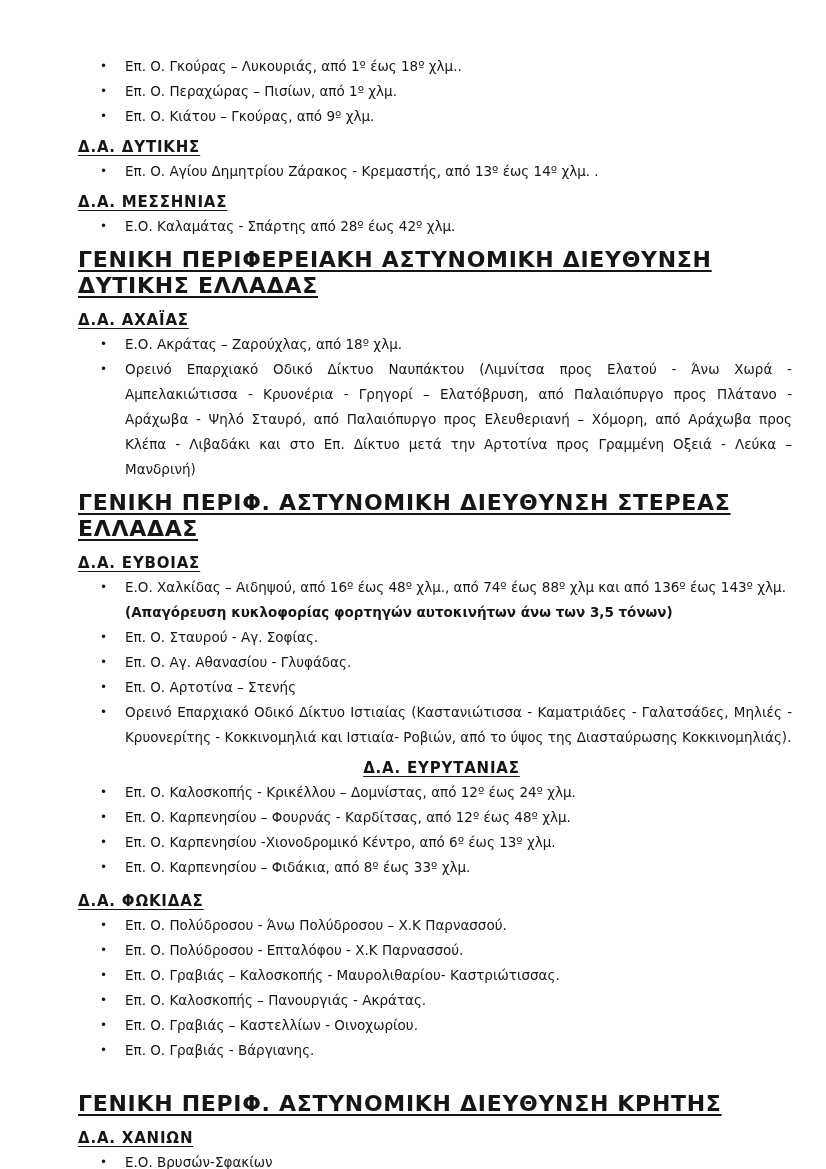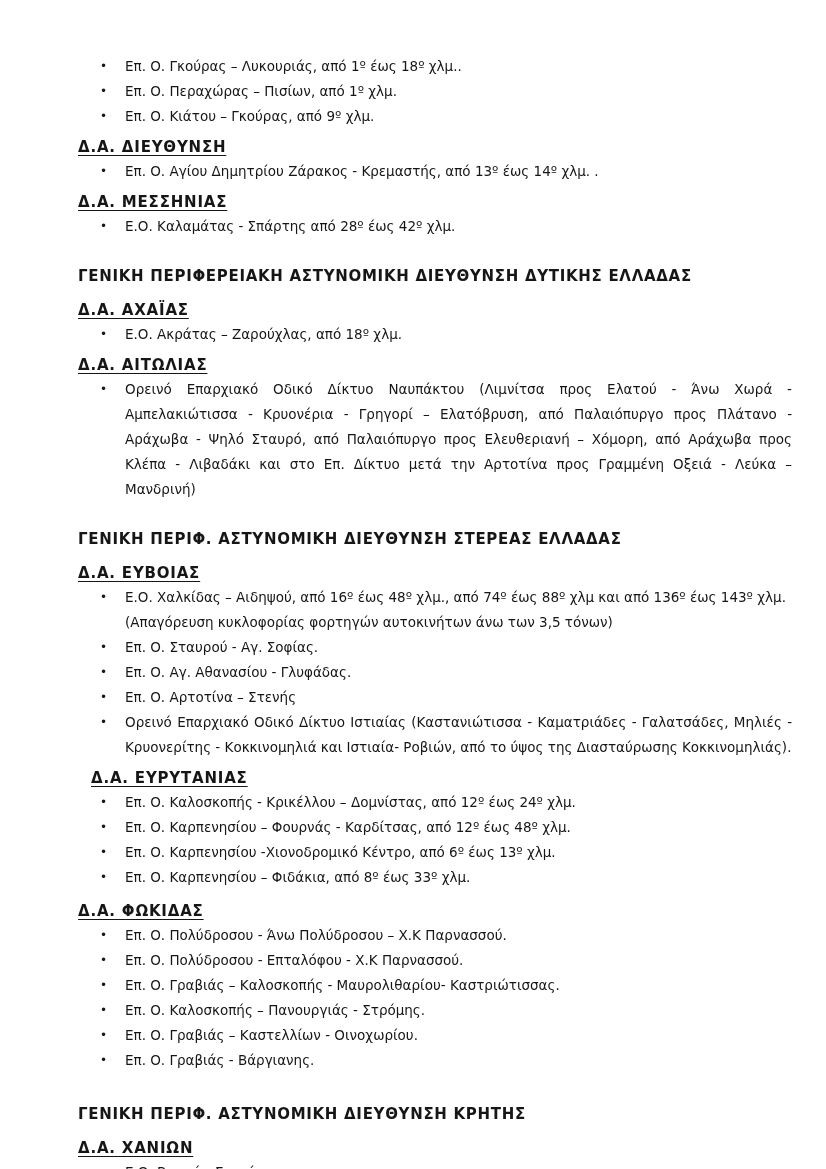--- a/index.html
+++ b/index.html
@@ -13,60 +13,61 @@
     height: 1169px;
     box-sizing: border-box;
     background: #ffffff;
     color: #161616;
     font-family: "DejaVu Sans", "Liberation Sans", sans-serif;
     font-size: 13.5px;
     padding: 54px 34px 0 78px;
     overflow: hidden;
   }
   h1.region {
-    font-size: 15px;
+    font-size: 22px;
     font-weight: bold;
+    text-decoration: underline;
     text-underline-offset: 3px;
     letter-spacing: 0.7px;
     line-height: 26px;
-    margin: 24px 0 2px 0;
+    margin: 8px 0 2px 0;
   }
   h2.da {
     font-size: 15px;
     font-weight: bold;
     text-decoration: underline;
     text-underline-offset: 3px;
     letter-spacing: 0.8px;
     line-height: 18px;
     margin: 9px 0 3px 0;
   }
   h2.tight { margin-top: 12px; }
   h2.mt-xl { margin-top: 12px; }
   h1.mt-xxl { margin-top: 28px; }
-  h2.indent { margin-left: 13px; }
+  h2.indent { margin-left: 13px; text-align: center; }
   ul.road-list {
     list-style: none;
     margin: 0;
     padding: 0 0 0 22px;
   }
   ul.road-list li {
     display: flex;
     align-items: flex-start;
     line-height: 25px;
   }
   .bullet {
     flex: 0 0 25px;
     font-size: 12px;
     line-height: 25px;
   }
   .txt { flex: 1; }
   li.justify .txt { text-align: justify; }
   .nowrap { white-space: nowrap; }
   .note {
-    font-weight: normal;
+    font-weight: bold;
     line-height: 25px;
   }
 </style>
 </head>
 <body>
 
 <div class="page">
 
   <ul class="road-list">
     <li>
@@ -76,21 +77,21 @@
     <li>
       <span class="bullet">•</span>
       <span class="txt">Επ. Ο. Περαχώρας – Πισίων, από 1º χλμ.</span>
     </li>
     <li>
       <span class="bullet">•</span>
       <span class="txt">Επ. Ο. Κιάτου – Γκούρας, από 9º χλμ.</span>
     </li>
   </ul>
 
-  <h2 class="da">Δ.Α. ΔΙΕΥΘΥΝΣΗ</h2>
+  <h2 class="da">Δ.Α. ΔΥΤΙΚΗΣ</h2>
   <ul class="road-list">
     <li>
       <span class="bullet">•</span>
       <span class="txt">Επ. Ο. Αγίου Δημητρίου Ζάρακος - Κρεμαστής, από 13º έως 14º χλμ. .</span>
     </li>
   </ul>
 
   <h2 class="da">Δ.Α. ΜΕΣΣΗΝΙΑΣ</h2>
   <ul class="road-list">
     <li>
@@ -102,21 +103,20 @@
   <h1 class="region">ΓΕΝΙΚΗ ΠΕΡΙΦΕΡΕΙΑΚΗ ΑΣΤΥΝΟΜΙΚΗ ΔΙΕΥΘΥΝΣΗ ΔΥΤΙΚΗΣ ΕΛΛΑΔΑΣ</h1>
 
   <h2 class="da tight">Δ.Α. ΑΧΑΪΑΣ</h2>
   <ul class="road-list">
     <li>
       <span class="bullet">•</span>
       <span class="txt">Ε.Ο. Ακράτας – Ζαρούχλας, από 18º χλμ.</span>
     </li>
   </ul>
 
-  <h2 class="da">Δ.Α. ΑΙΤΩΛΙΑΣ</h2>
   <ul class="road-list">
     <li class="justify">
       <span class="bullet">•</span>
       <span class="txt">Ορεινό Επαρχιακό Οδικό Δίκτυο Ναυπάκτου (Λιμνίτσα προς Ελατού - Άνω Χωρά - Αμπελακιώτισσα - Κρυονέρια - Γρηγορί – Ελατόβρυση, από Παλαιόπυργο προς Πλάτανο - Αράχωβα - Ψηλό Σταυρό, από Παλαιόπυργο προς Ελευθεριανή – Χόμορη, από Αράχωβα προς Κλέπα - Λιβαδάκι και στο Επ. Δίκτυο μετά την Αρτοτίνα προς Γραμμένη Οξειά - Λεύκα – Μανδρινή)</span>
     </li>
   </ul>
 
   <h1 class="region">ΓΕΝΙΚΗ ΠΕΡΙΦ. ΑΣΤΥΝΟΜΙΚΗ ΔΙΕΥΘΥΝΣΗ ΣΤΕΡΕΑΣ ΕΛΛΑΔΑΣ</h1>
 
   <h2 class="da tight">Δ.Α. ΕΥΒΟΙΑΣ</h2>
@@ -175,21 +175,21 @@
     <li>
       <span class="bullet">•</span>
       <span class="txt">Επ. Ο. Πολύδροσου - Επταλόφου - Χ.Κ Παρνασσού.</span>
     </li>
     <li>
       <span class="bullet">•</span>
       <span class="txt">Επ. Ο. Γραβιάς – Καλοσκοπής - Μαυρολιθαρίου- Καστριώτισσας.</span>
     </li>
     <li>
       <span class="bullet">•</span>
-      <span class="txt">Επ. Ο. Καλοσκοπής – Πανουργιάς - Στρόμης.</span>
+      <span class="txt">Επ. Ο. Καλοσκοπής – Πανουργιάς - Ακράτας.</span>
     </li>
     <li>
       <span class="bullet">•</span>
       <span class="txt">Επ. Ο. Γραβιάς – Καστελλίων - Οινοχωρίου.</span>
     </li>
     <li>
       <span class="bullet">•</span>
       <span class="txt">Επ. Ο. Γραβιάς - Βάργιανης.</span>
     </li>
   </ul>

